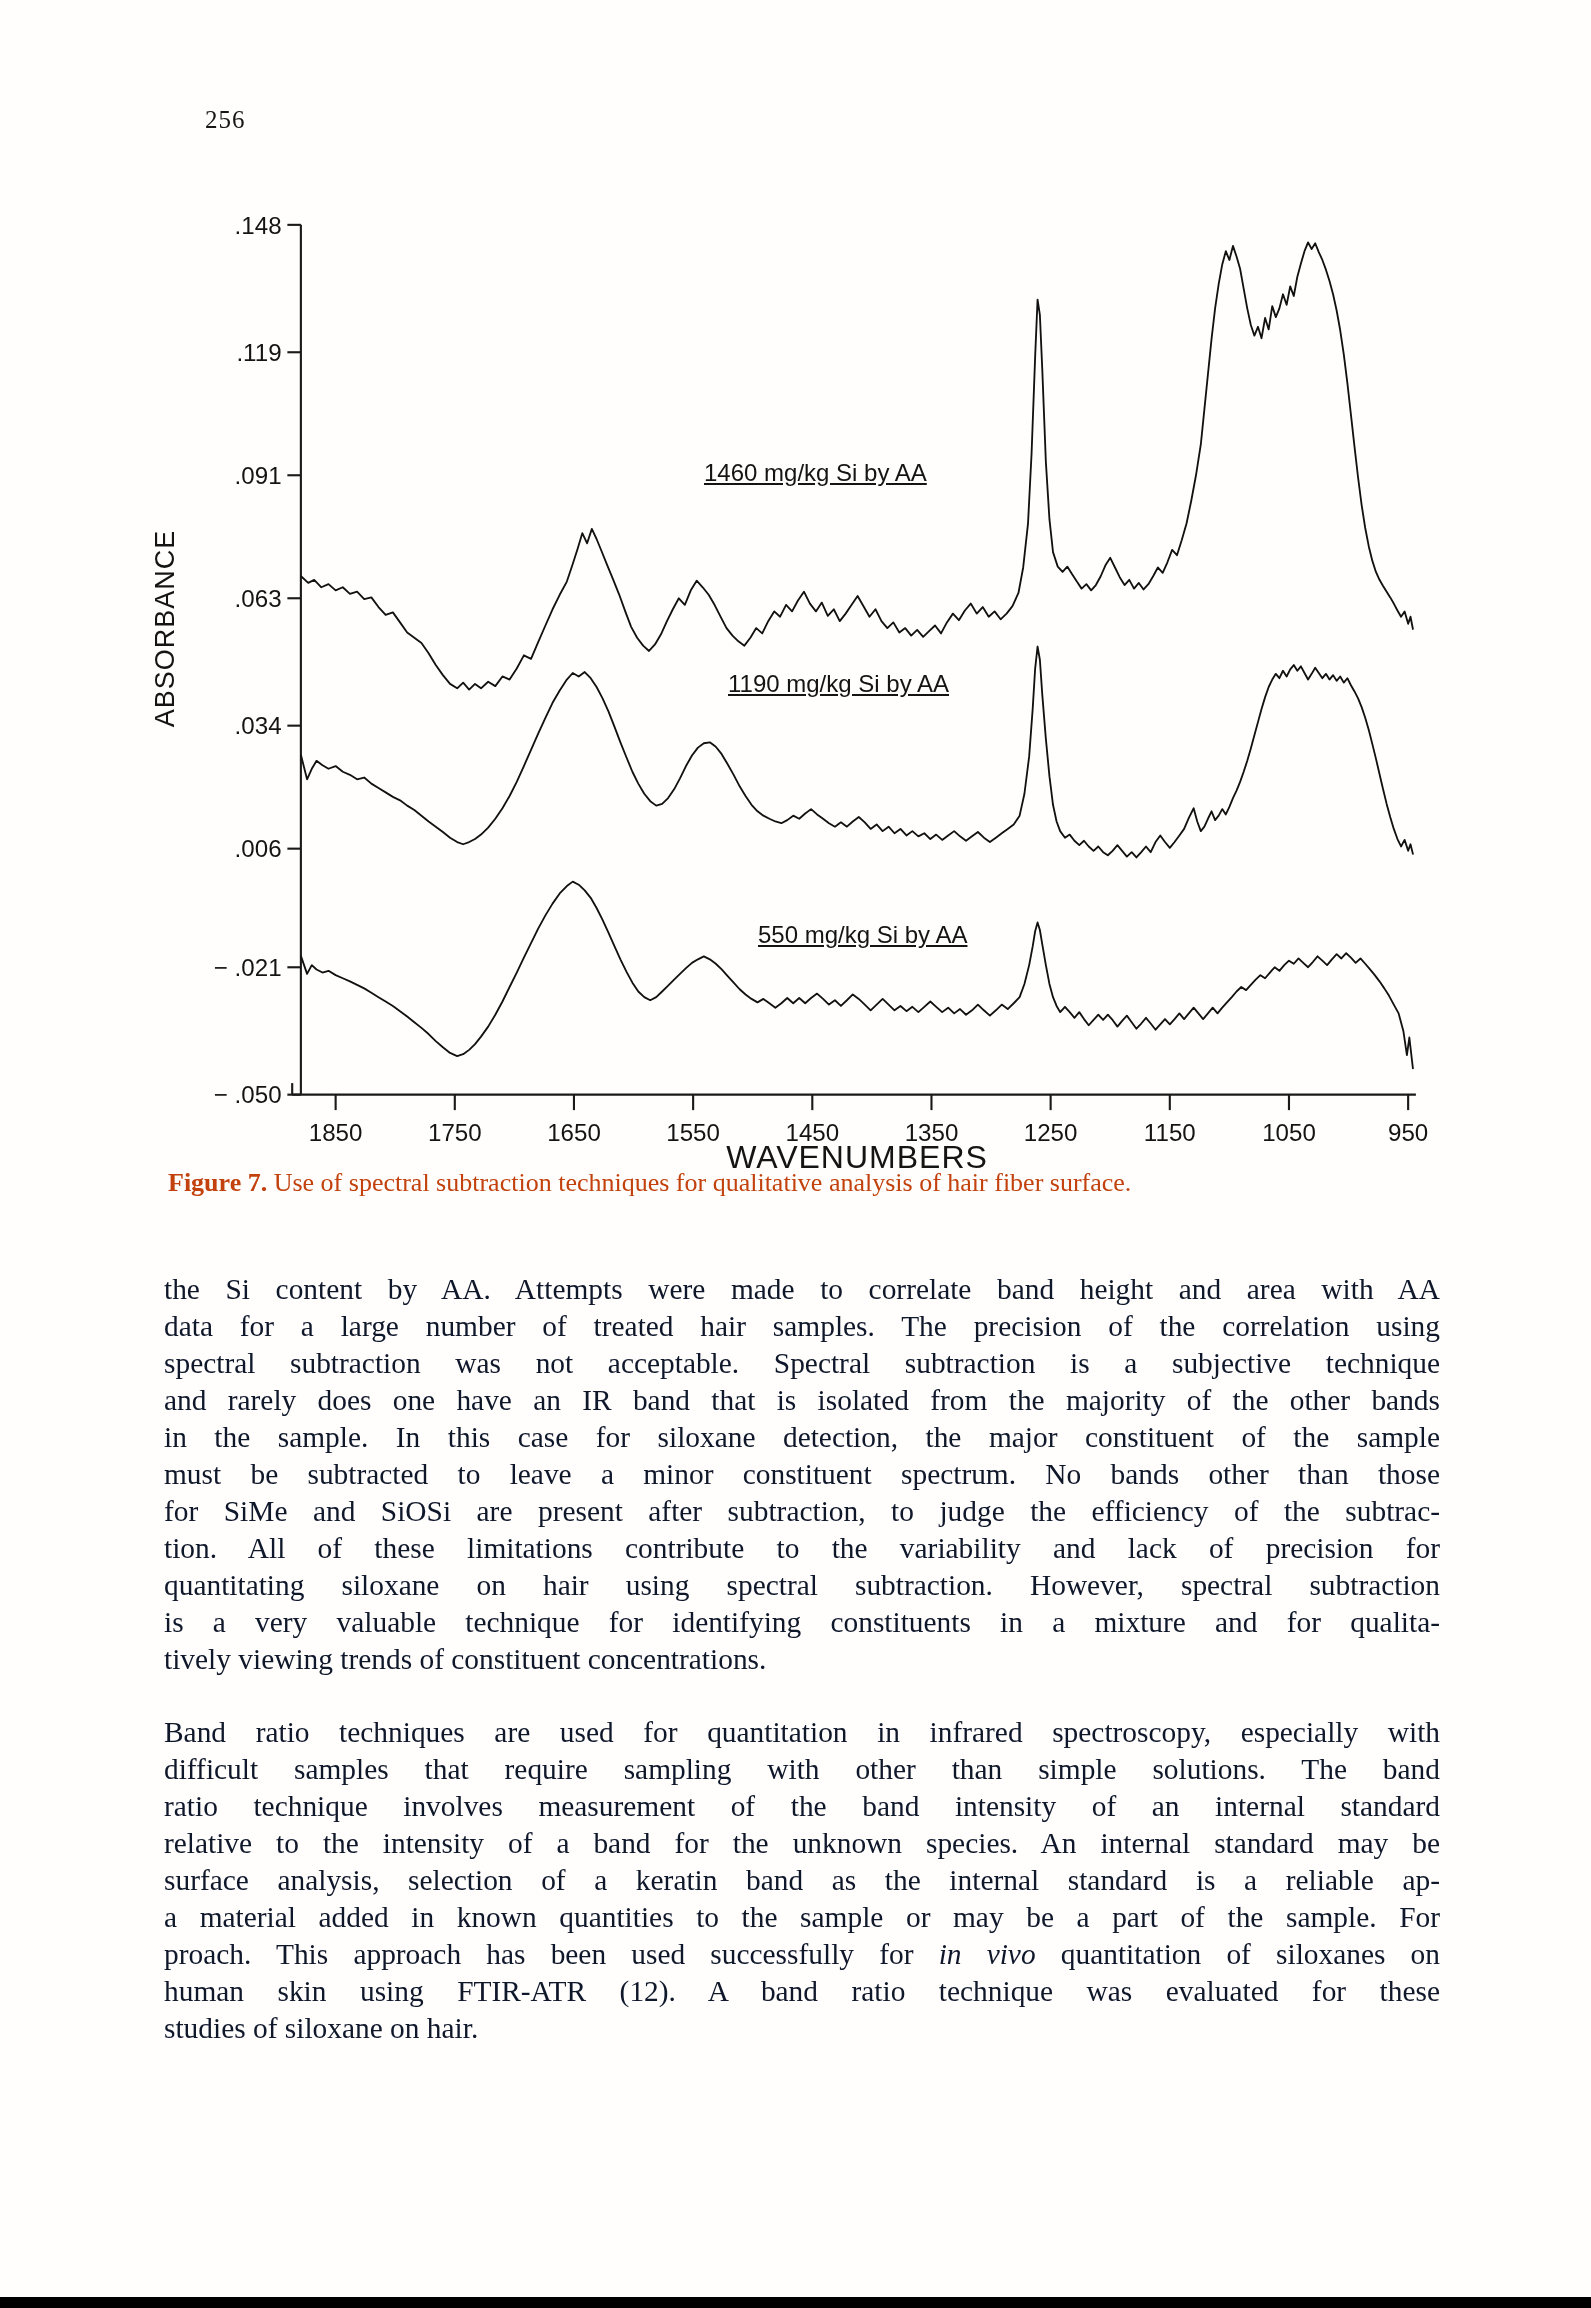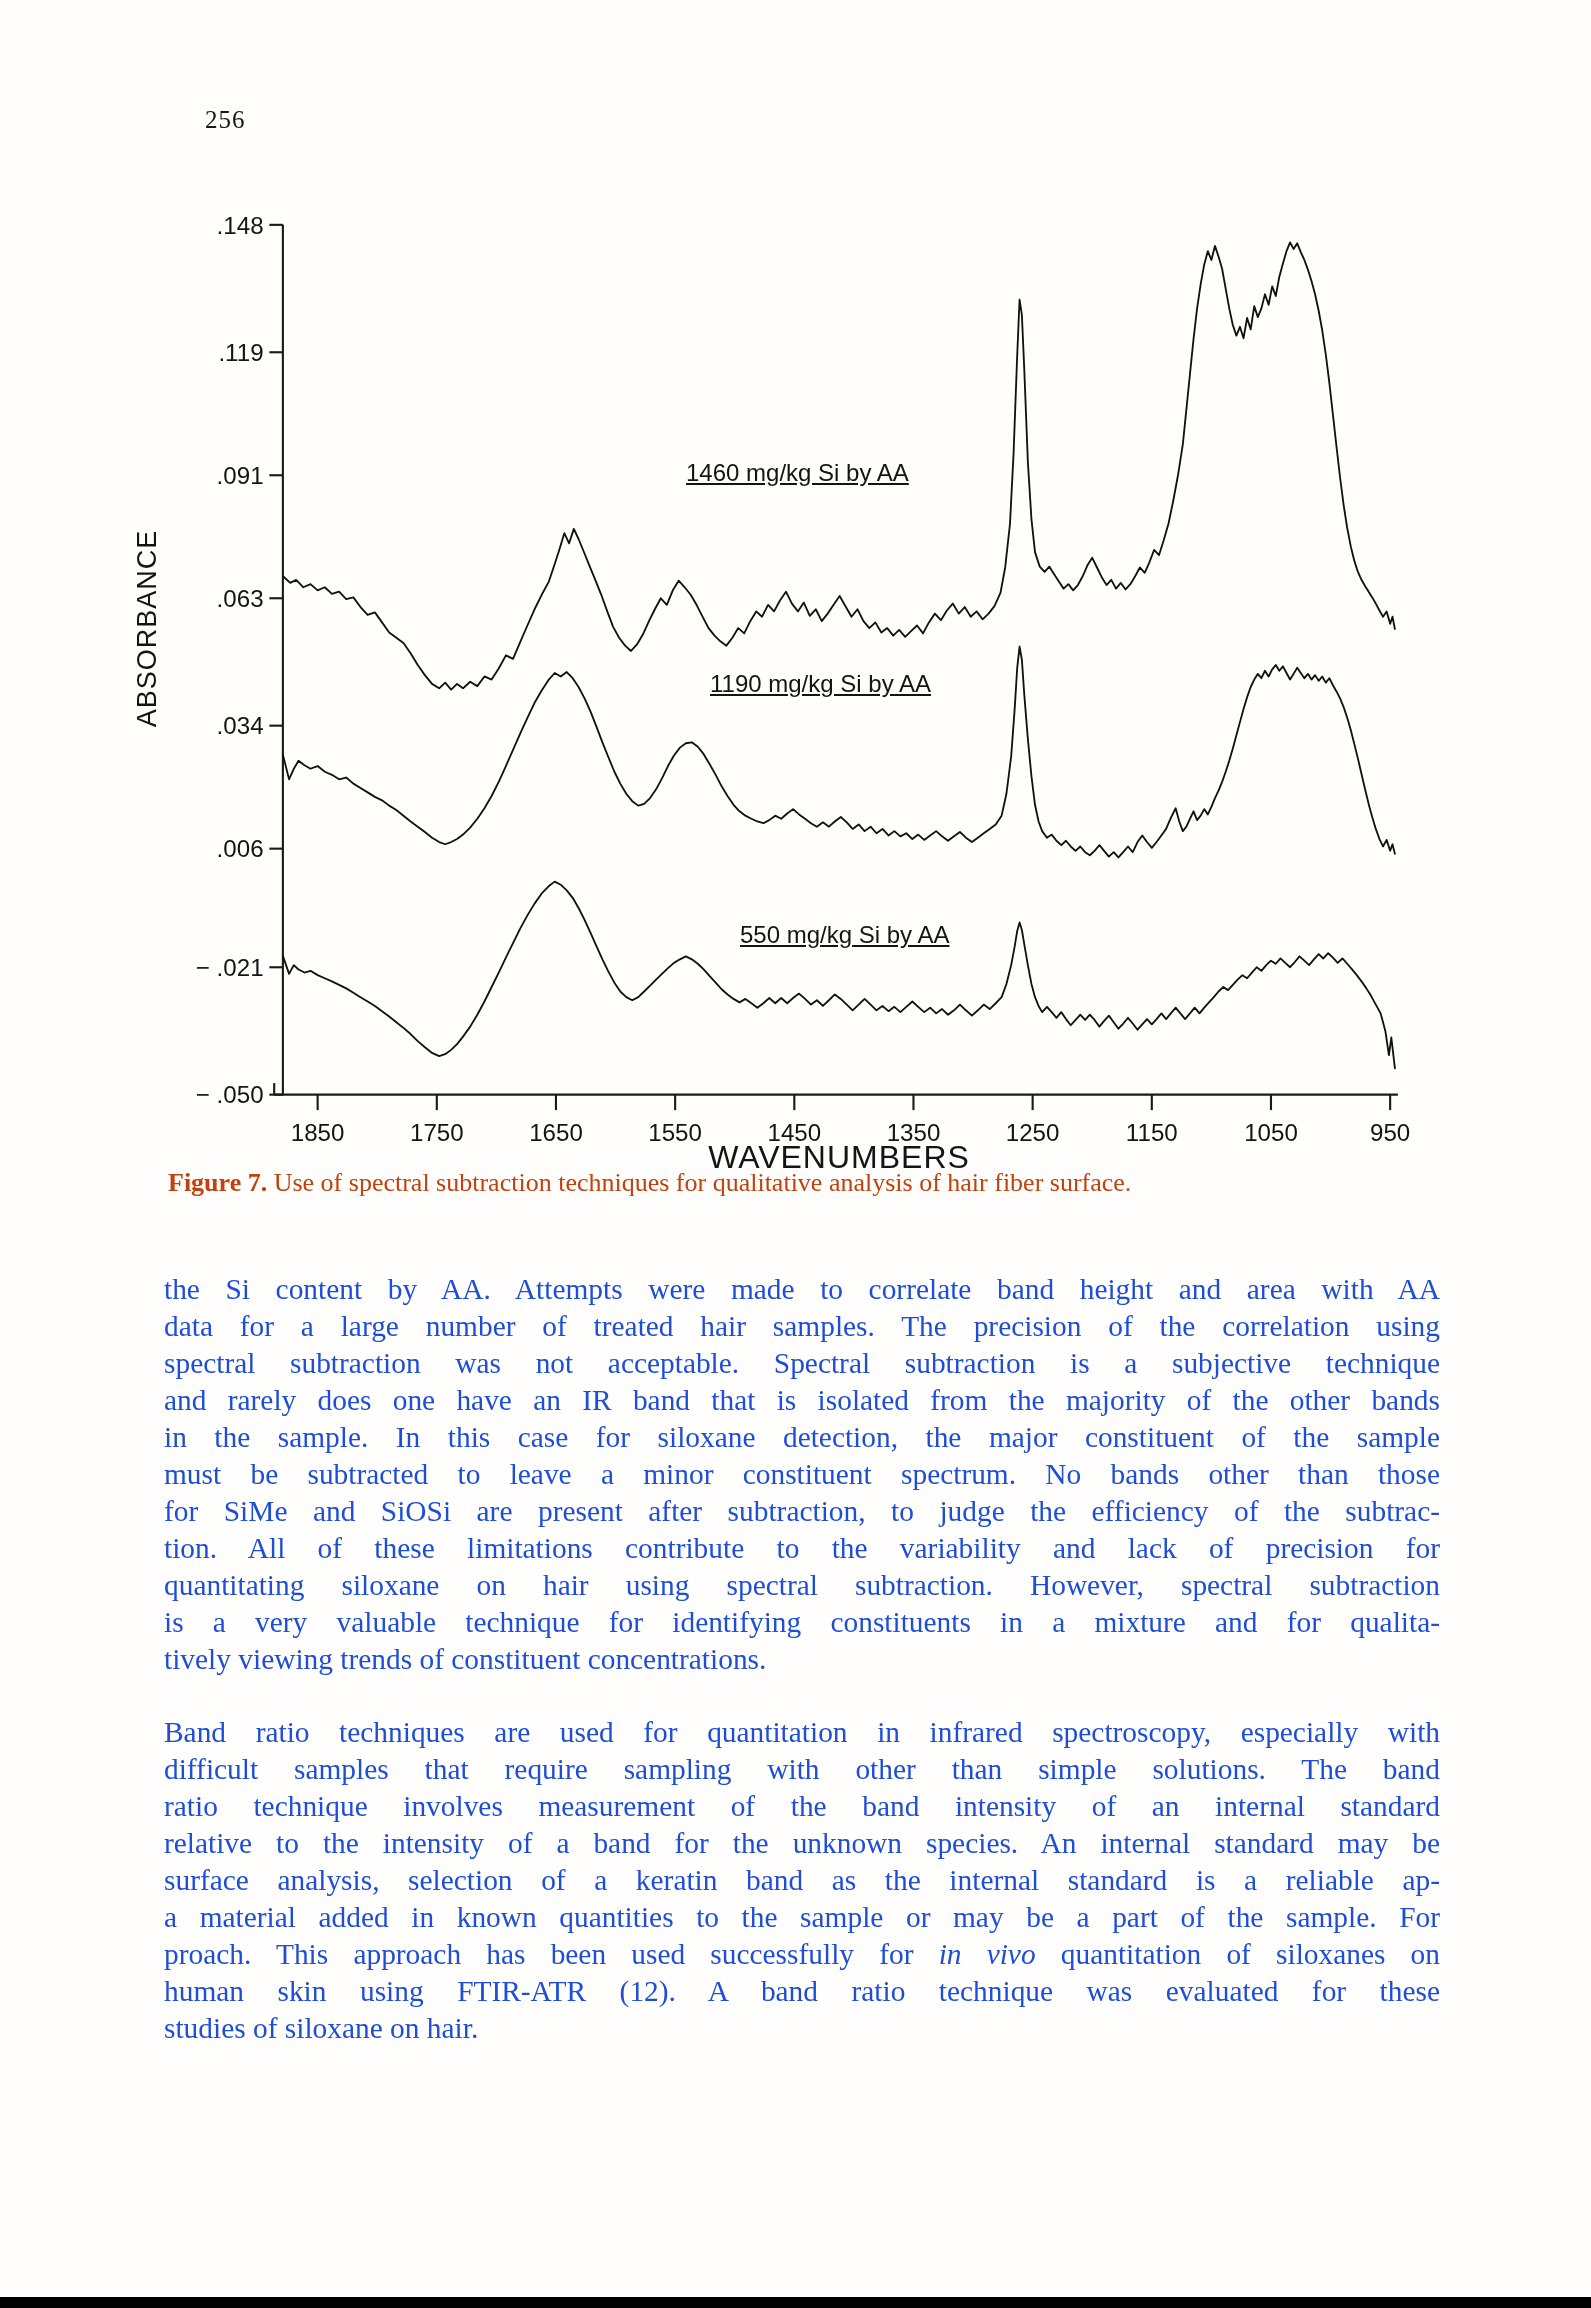--- a/index.html
+++ b/index.html
@@ -15,21 +15,21 @@
   .page-number{
     position:absolute;left:205px;top:106px;
     font-size:25px;letter-spacing:1px;
   }
   .journal-title{
     position:absolute;left:344px;top:110px;
     font-size:33px;letter-spacing:1.4px;white-space:nowrap;
   }
   
   .figure{
-    position:absolute;left:0;top:193px;width:1559px;height:1004px;
+    position:absolute;left:18px;top:193px;width:1559px;height:1004px;
   }
   .figure svg{position:absolute;left:0;top:0;}
   .curve-label{
     position:absolute;
     font-family:"Liberation Sans", sans-serif;
     font-size:24px;color:#141414;white-space:nowrap;text-decoration:underline;
   }
   .curve-label.c1{left:686px;top:266px;}
   .curve-label.c2{left:710px;top:477px;}
   .curve-label.c3{left:740px;top:728px;}
@@ -48,21 +48,21 @@
   }
   
   .caption{
     position:absolute;left:168px;top:1168px;width:1255px;
     text-align:left;font-size:26px;color:#c2410c;
   }
   .caption .cap-label{font-weight:bold;}
   
   .body-text{
     position:absolute;left:164px;top:1271px;width:1276px;
-    font-size:29.4px;line-height:37px;color:#1d4ed8;
+    font-size:29.4px;line-height:37px;color:#0f172a;
   }
   .para{margin:0;}
   .para + .para{margin-top:36px;}
   .line{
     height:37px;overflow:hidden;
     text-align:justify;text-align-last:justify;
   }
   .line::after{content:"";display:inline-block;width:100%;height:0;}
   .para .line:last-child{text-align-last:left;}
   .para .line:last-child::after{content:none;}

